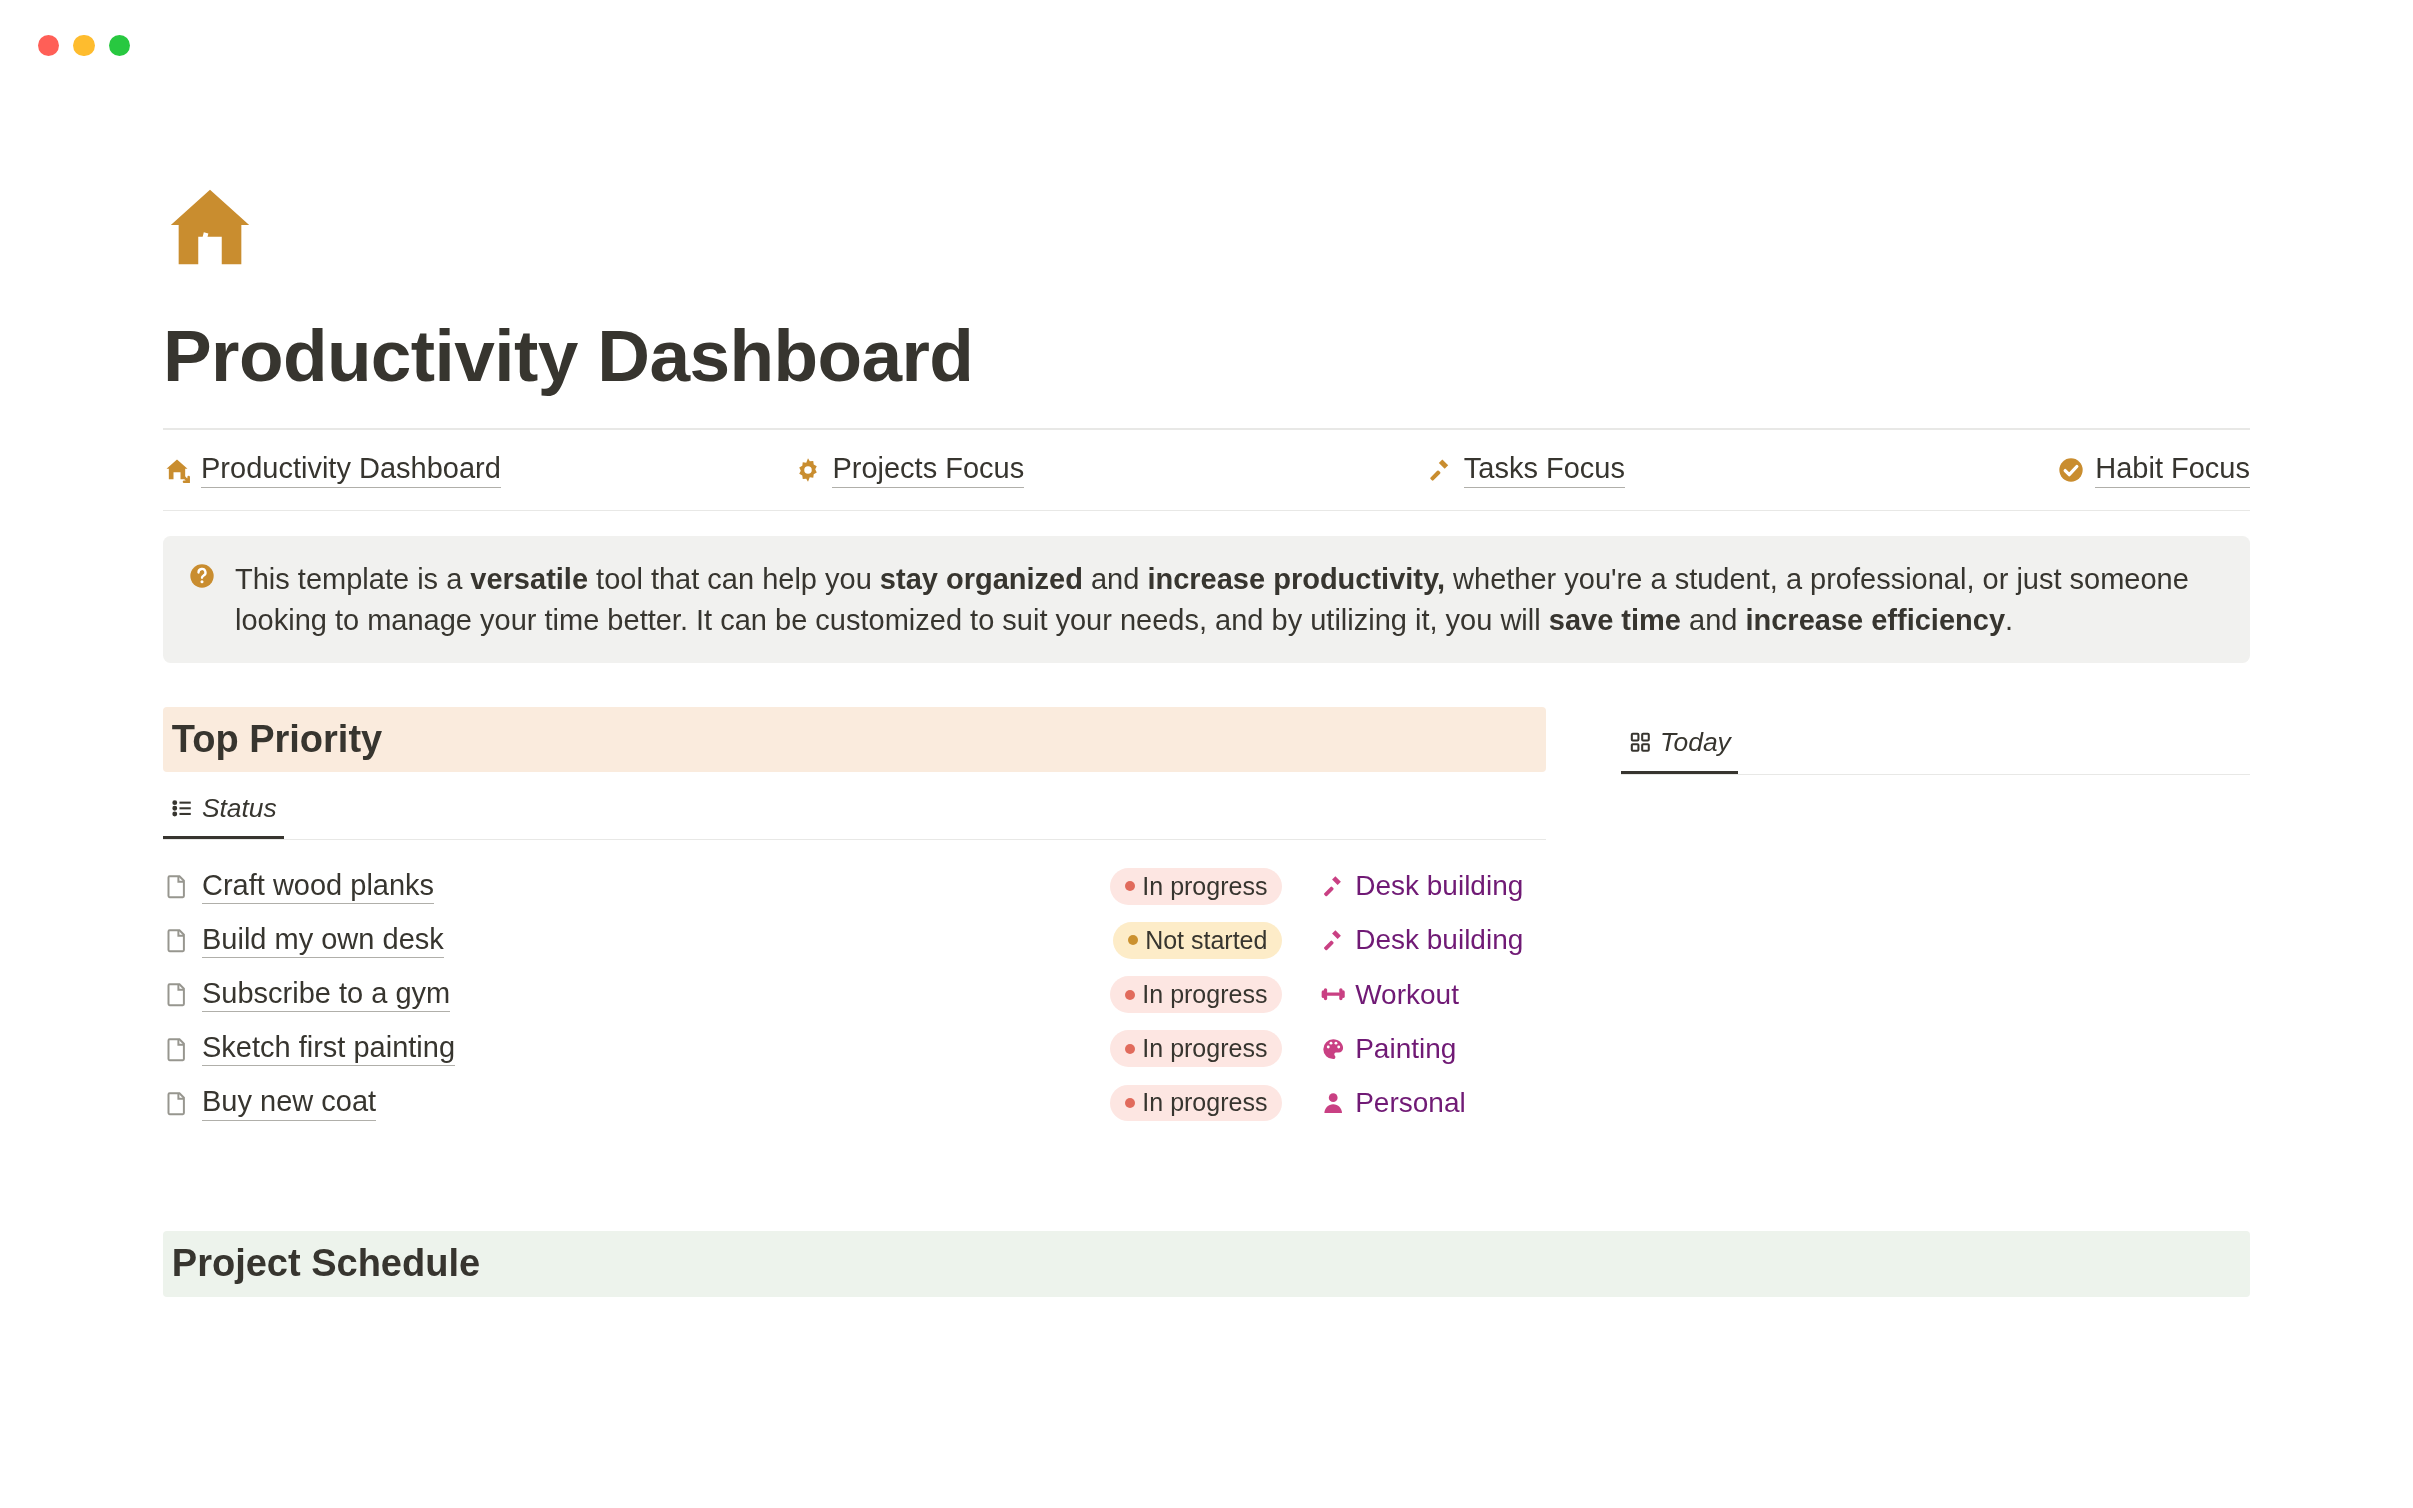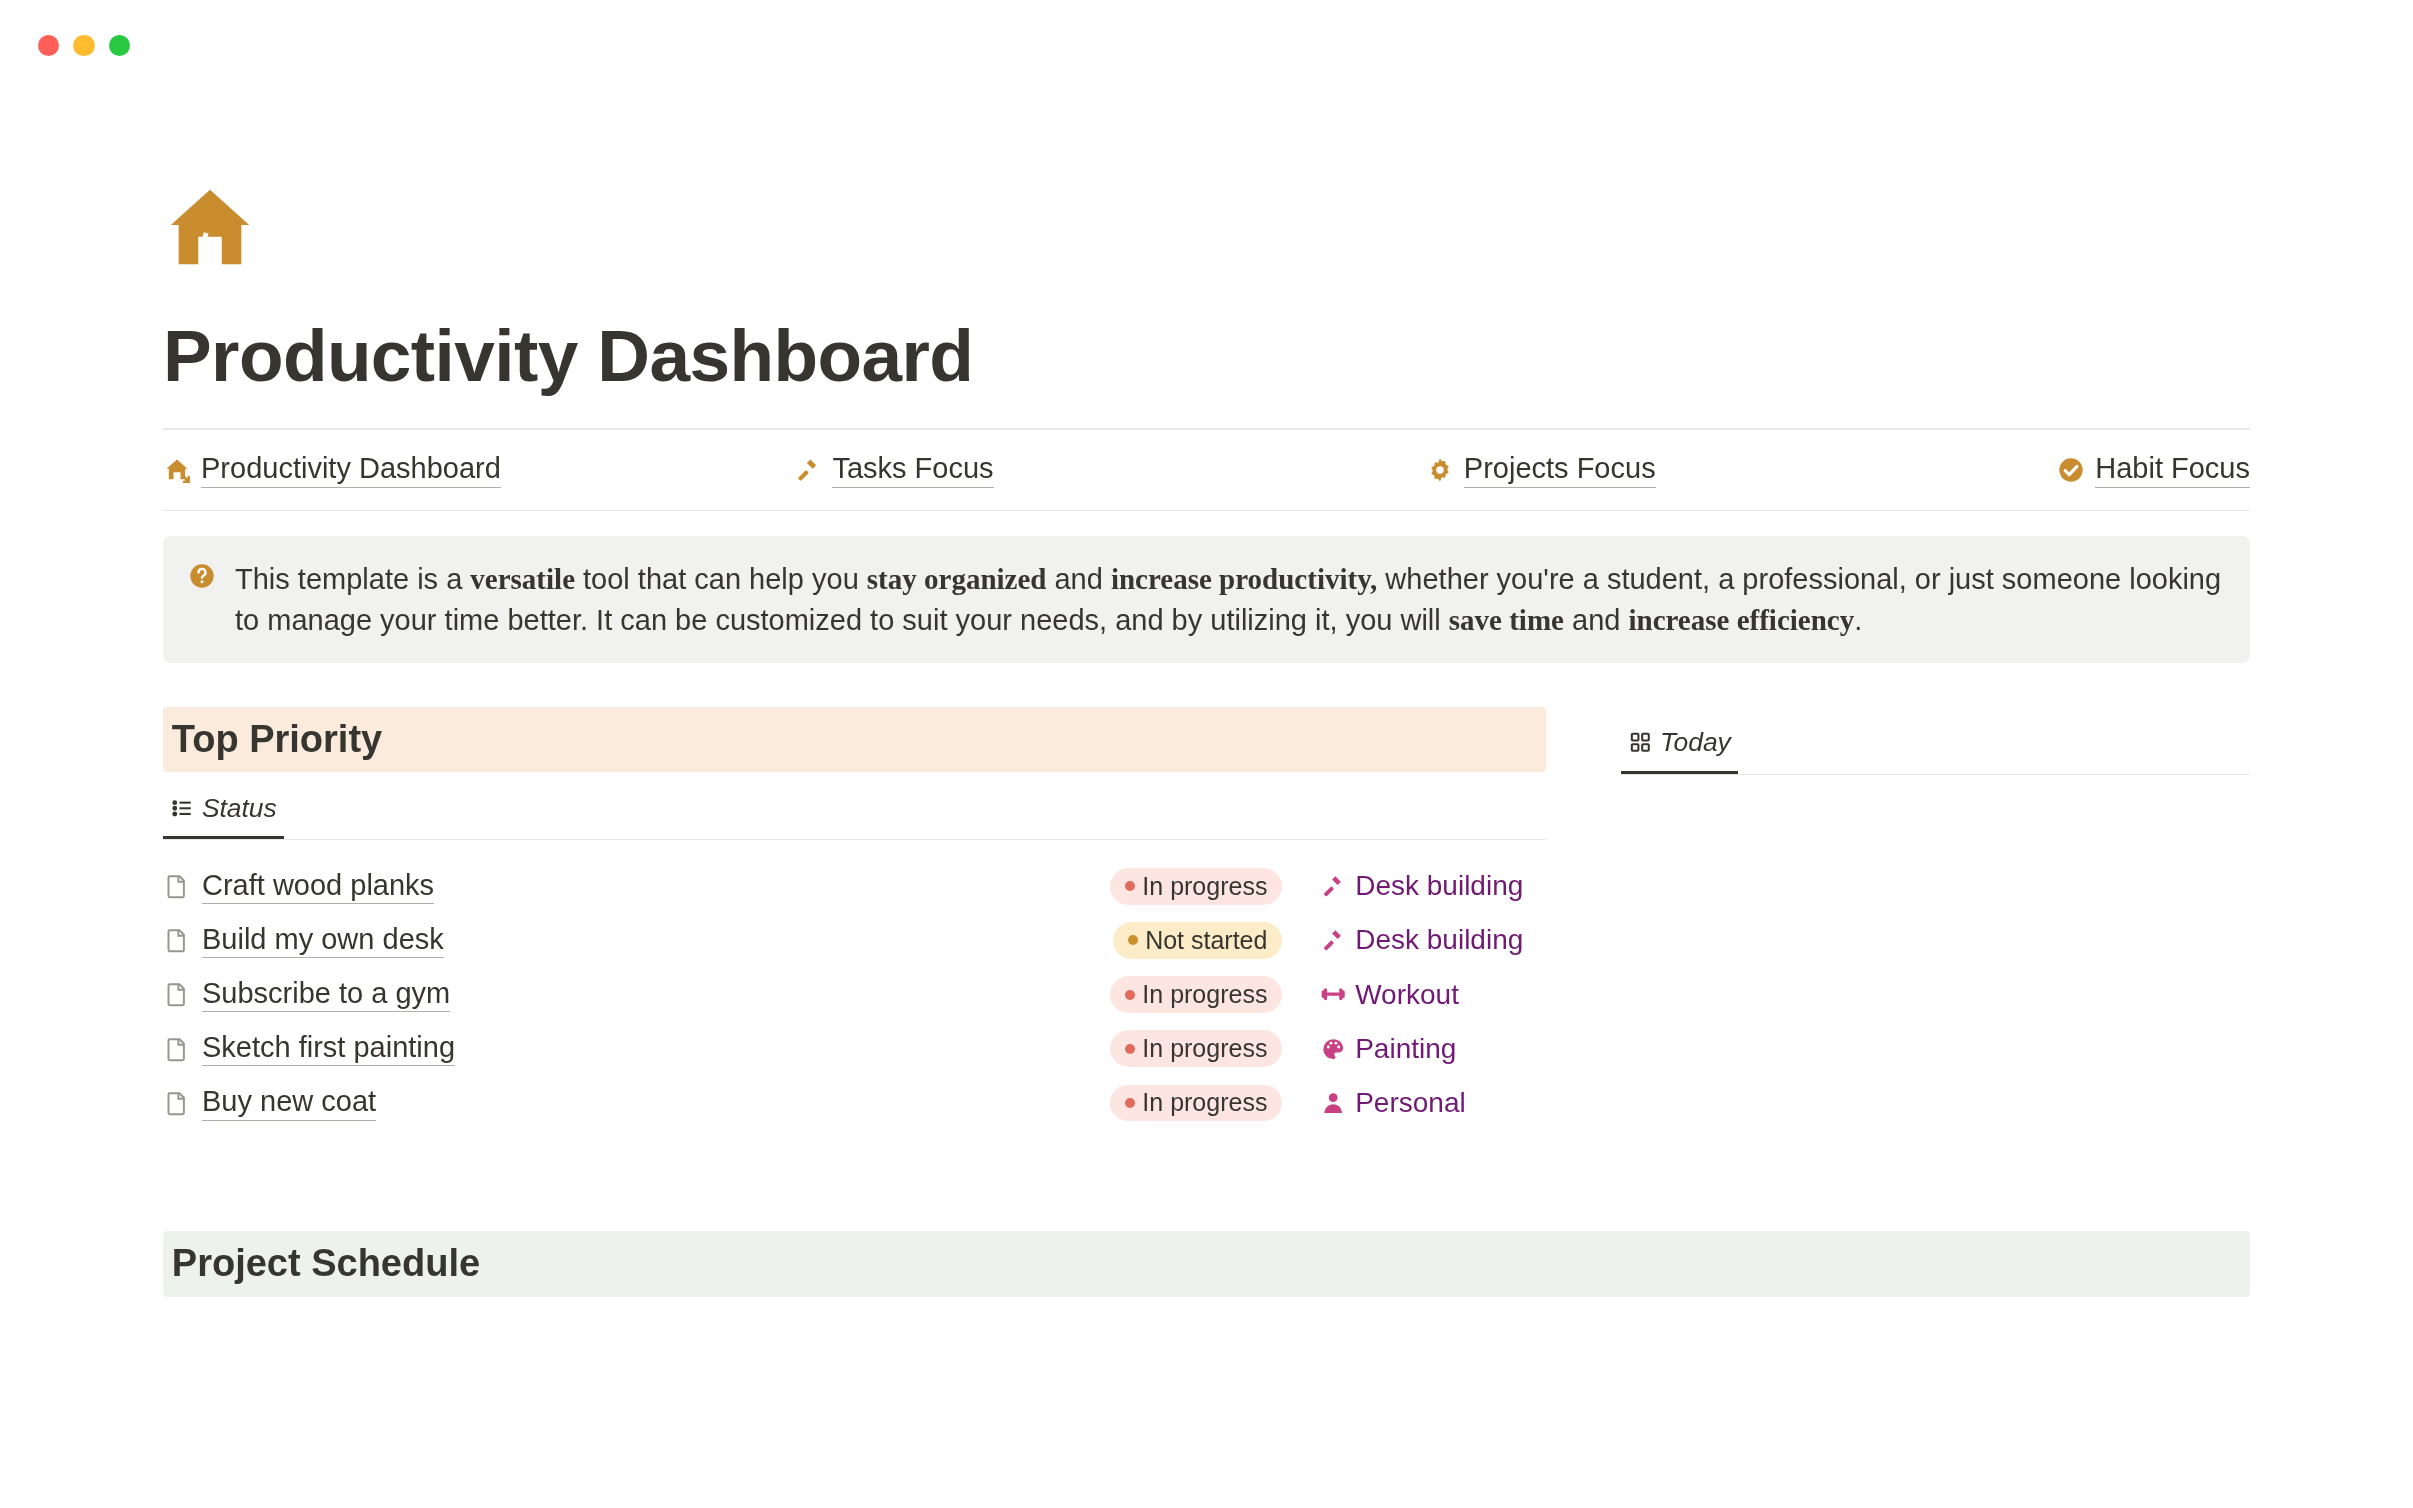--- a/index.html
+++ b/index.html
@@ -91,21 +91,21 @@
   width: 28px;
   height: 28px;
   flex-shrink: 0;
   margin-top: 2.5px;
 }
 .callout-text {
   font-size: 29px;
   line-height: 1.4;
   color: #37352f;
 }
-.callout-text b { font-weight: 600; font-family: Liberation Serif, serif; }
+.callout-text b { font-weight: 600; }
 
 
 .columns {
   display: flex;
   gap: 75px;
 }
 .col-left { flex: 0 0 1383px; }
 .col-right { flex: 1; }
 
 .section-header {
@@ -237,34 +237,34 @@
         <svg width="28" height="28" viewBox="0 0 24 24" fill="#c98d2f">
           <path d="M12 3 L3 11 L5 11 L5 20 L9 20 L9 14 L15 14 L15 20 L19 20 L19 11 L21 11 Z"></path>
           <path d="M17 17 L22 22 M22 18 L22 22 L18 22" stroke="#c98d2f" stroke-width="2.2" fill="none" stroke-linecap="round"></path>
         </svg>
       </span>
       <span class="nav-label">Productivity Dashboard</span>
     </div>
     <div class="nav-item">
       <span class="nav-icon">
         <svg width="28" height="28" viewBox="0 0 24 24" fill="#c98d2f">
+          <path d="M12 2l1.5 2.6 3-0.4 0.4 3 2.6 1.5-1.3 2.7 1.3 2.7-2.6 1.5-0.4 3-3-0.4L12 22l-1.5-2.6-3 0.4-0.4-3L4.5 15.3l1.3-2.7-1.3-2.7L7.1 8.4l0.4-3 3 0.4Z"></path>
+          <circle cx="12" cy="12" r="3.2" fill="#fff"></circle>
+        </svg>
+      </span>
+      <span class="nav-label">Projects Focus</span>
+    </div>
+    <div class="nav-item">
+      <span class="nav-icon">
+        <svg width="28" height="28" viewBox="0 0 24 24" fill="#c98d2f">
           <path d="M14 3 L19 8 L16 11 L11 6 Z"></path>
           <rect x="3" y="15" width="10" height="3.5" rx="1" transform="rotate(-45 8 16.75)"></rect>
         </svg>
       </span>
       <span class="nav-label">Tasks Focus</span>
-    </div>
-    <div class="nav-item">
-      <span class="nav-icon">
-        <svg width="28" height="28" viewBox="0 0 24 24" fill="#c98d2f">
-          <path d="M12 2l1.5 2.6 3-0.4 0.4 3 2.6 1.5-1.3 2.7 1.3 2.7-2.6 1.5-0.4 3-3-0.4L12 22l-1.5-2.6-3 0.4-0.4-3L4.5 15.3l1.3-2.7-1.3-2.7L7.1 8.4l0.4-3 3 0.4Z"></path>
-          <circle cx="12" cy="12" r="3.2" fill="#fff"></circle>
-        </svg>
-      </span>
-      <span class="nav-label">Projects Focus</span>
     </div>
     <div class="nav-item last">
       <span class="nav-icon">
         <svg width="28" height="28" viewBox="0 0 24 24">
           <circle cx="12" cy="12" r="10" fill="#c98d2f"></circle>
           <path d="M7 12.5 L10.5 16 L17 9" stroke="#fff" stroke-width="2.8" fill="none" stroke-linecap="round" stroke-linejoin="round"></path>
         </svg>
       </span>
       <span class="nav-label">Habit Focus</span>
     </div>

